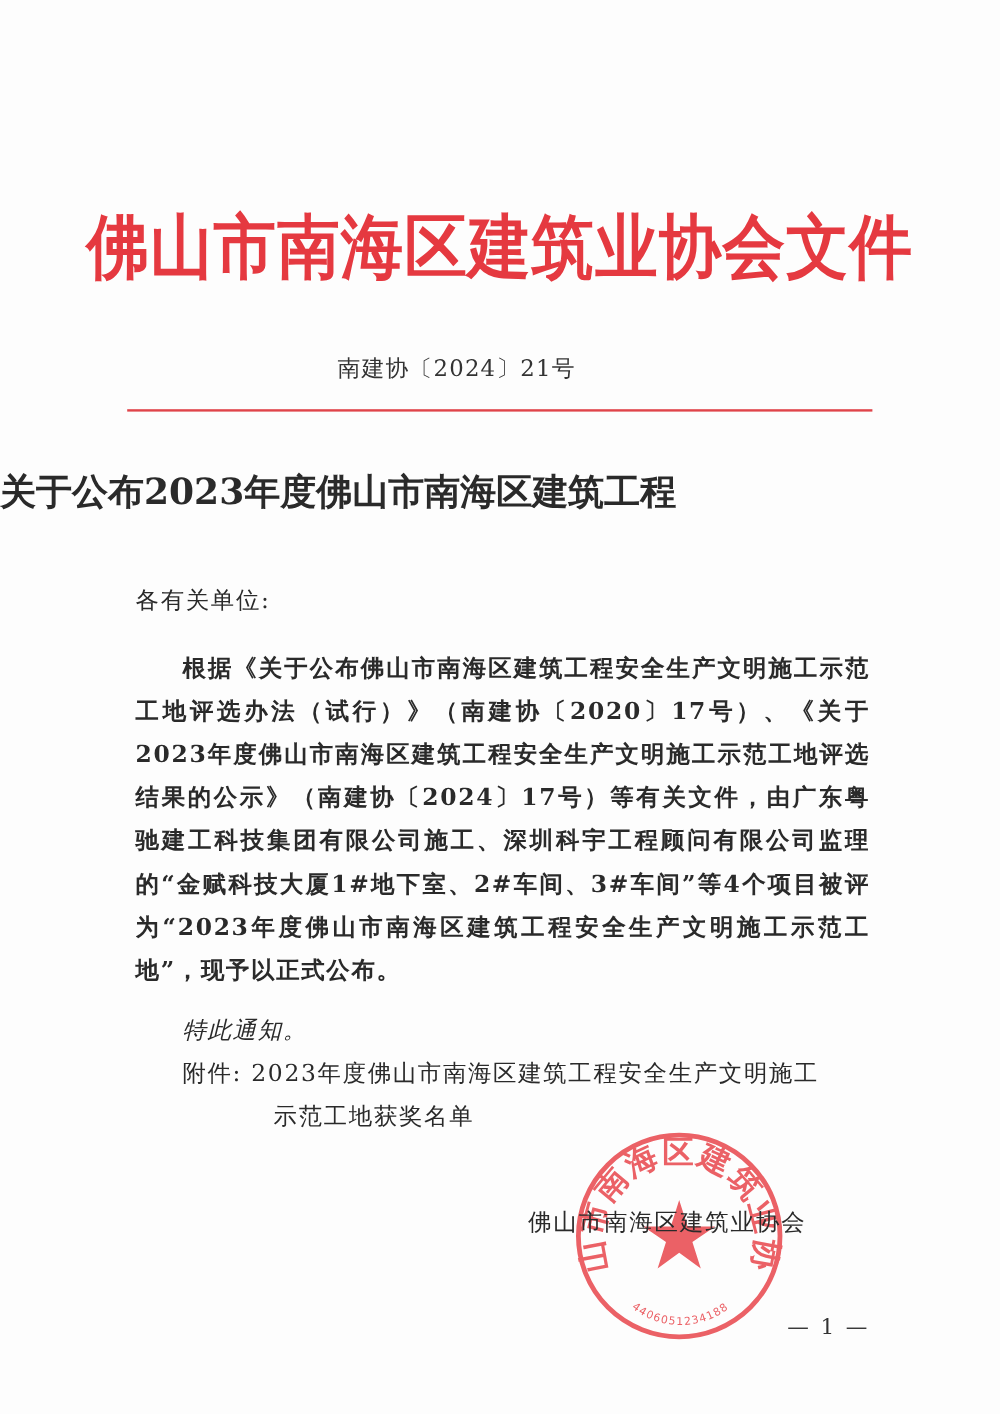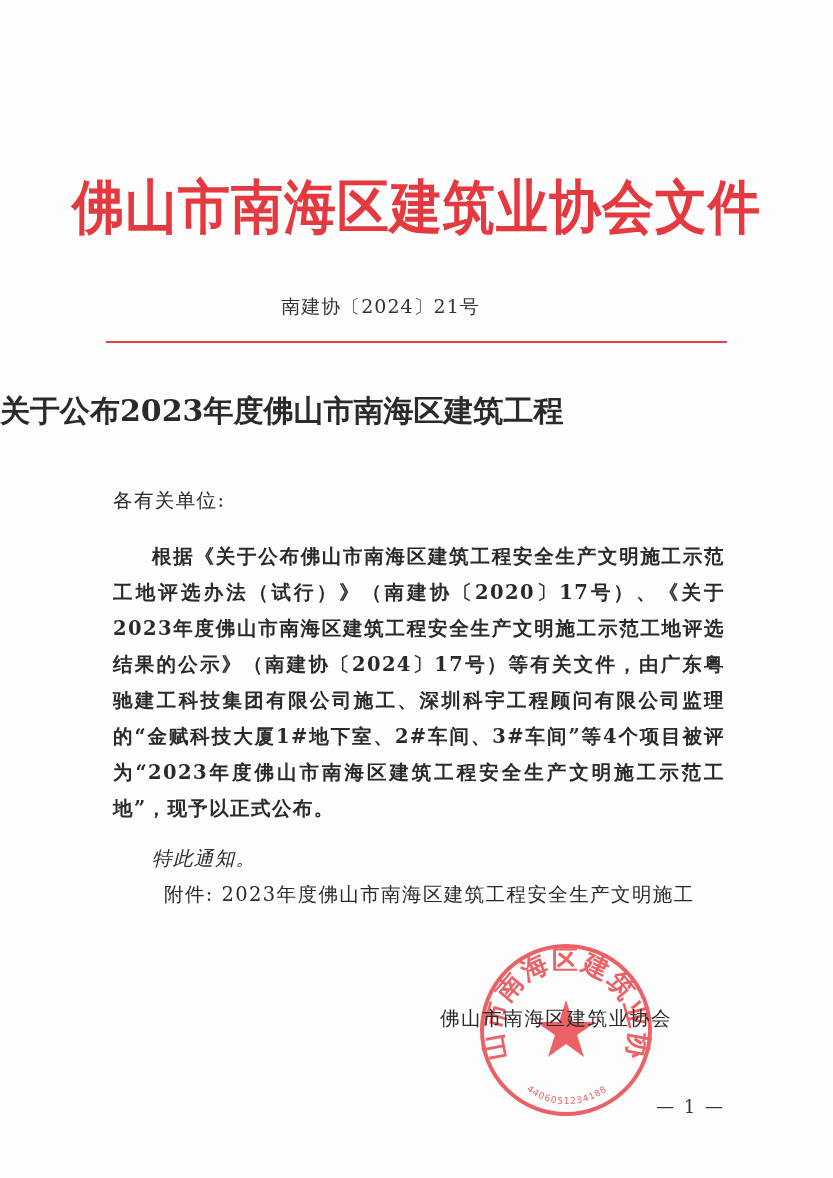--- a/index.html
+++ b/index.html
@@ -44,21 +44,21 @@
     position: absolute; left: 113px; width: 612px;
     font-size: 19.5px;
     line-height: 36px;
     letter-spacing: 1.4px;
     color: #2a2a2a;
   }
   .salutation { top: 483px; }
   .para { top: 539px; text-indent: 2em; text-align: justify; font-weight: bold; }
   .closing { top: 841px; left: 152px; font-style: italic; }
   .attachment { top: 877px; left: 152px; width: 580px; }
-  .attachment .label { display: inline; margin-left: 12px; }
+  .attachment .label { display: inline; }
   .attachment .line2 { display: block; padding-left: 76px; }
   .signature {
     position: absolute; left: 440px; top: 1002px;
     font-size: 19.5px; letter-spacing: 1.6px; line-height: 34px;
     color: #2a2a2a;
     z-index: 2;
   }
   .signature .date { padding-left: 38px; }
   .stamp {
     position: absolute; left: 478px; top: 942px;
@@ -86,20 +86,21 @@
 
 <div class="body-text salutation">各有关单位:</div>
 
 <div class="body-text para">根据《关于公布佛山市南海区建筑工程安全生产文明施工示范工地评选办法（试行）》（南建协〔2020〕17号）、《关于2023年度佛山市南海区建筑工程安全生产文明施工示范工地评选结果的公示》（南建协〔2024〕17号）等有关文件，由广东粤驰建工科技集团有限公司施工、深圳科宇工程顾问有限公司监理的“金赋科技大厦1#地下室、2#车间、3#车间”等4个项目被评为“2023年度佛山市南海区建筑工程安全生产文明施工示范工地”，现予以正式公布。</div>
 
 <div class="body-text closing">特此通知。</div>
 
 <div class="body-text attachment">
   <span class="label">附件:</span>
   <span>2023年度佛山市南海区建筑工程安全生产文明施工</span>
+  <span class="line2">示范工地获奖名单</span>
 </div>
 
 <svg class="stamp" viewBox="0 0 176 176">
   <defs>
     <path id="sealArc" d="M 30 118 A 64 64 0 1 1 146 118"></path>
     <path id="codeArc" d="M 38 138 A 66 66 0 0 0 140 138"></path>
   </defs>
   <circle cx="88" cy="88" r="84" fill="none" stroke="#e8464c" stroke-width="4"></circle>
   <text font-family="DejaVu Sans, sans-serif" font-size="26" font-weight="bold" fill="#e8464c" letter-spacing="2">
     <textPath href="#sealArc" startOffset="50%" text-anchor="middle">佛山市南海区建筑业协会</textPath>

